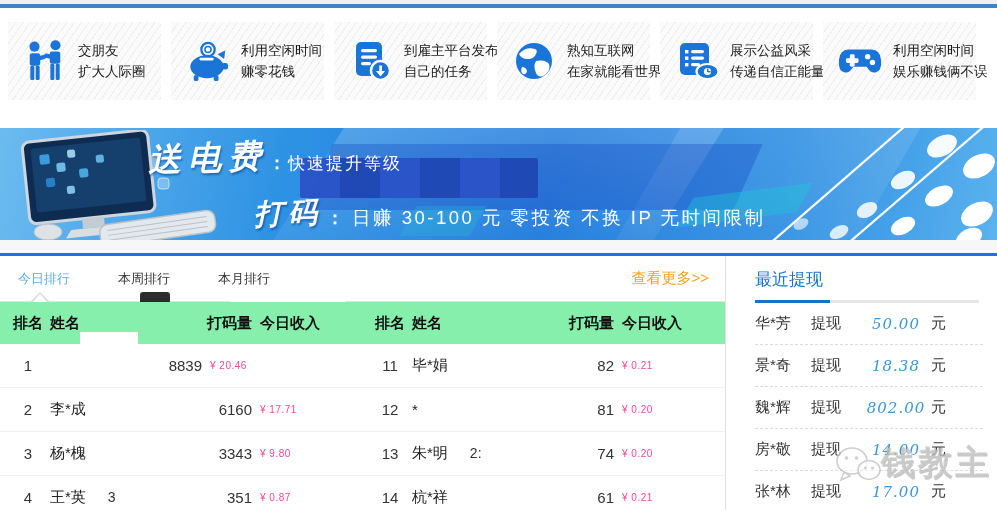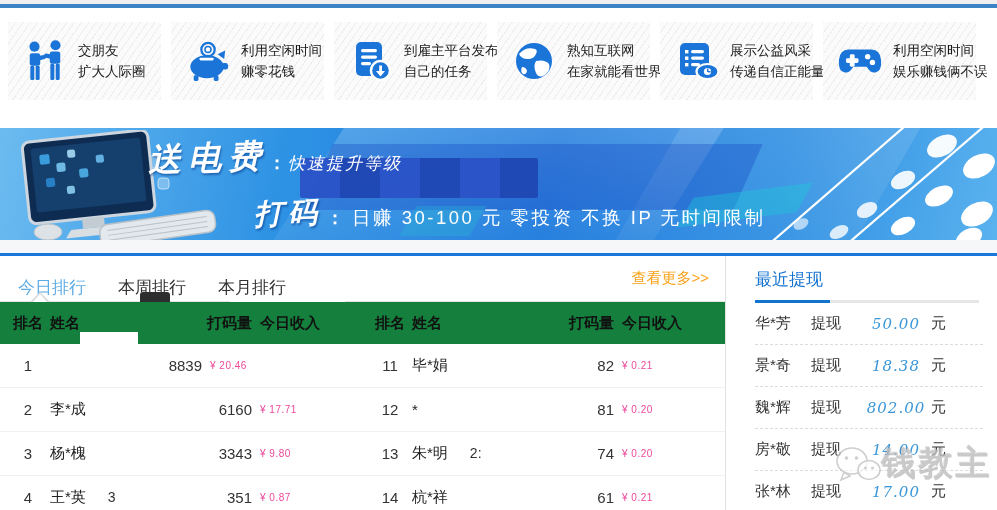--- a/index.html
+++ b/index.html
@@ -30,52 +30,52 @@
   .teal1{position:absolute;left:690px;top:62px;width:110px;height:30px;transform:skewX(-35deg) rotate(-8deg);
          background:rgba(30,200,215,.40);}
   .teal2{position:absolute;left:408px;top:78px;width:70px;height:30px;transform:skewX(-30deg);
          background:rgba(40,190,210,.30);}
   .mosaic{position:absolute;left:300px;top:30px;width:238px;height:40px;filter:blur(.6px);opacity:.95;
           background:repeating-linear-gradient(90deg,#2a53c8 0 40px,#1f47b4 40px 80px);border-radius:2px;}
   .banner-promo{position:absolute;left:148px;top:8px;display:flex;align-items:flex-end;color:#fff;white-space:nowrap;}
   .script{font-family:"DejaVu Serif",serif;font-style:italic;font-weight:700;font-size:33px;
           letter-spacing:7px;text-shadow:1px 2px 2px rgba(0,40,120,.45);transform:rotate(-2deg);}
   .banner-promo .colon{font-size:18px;font-weight:700;margin:0 2px 6px 0;}
-  .banner-promo .plain{font-size:17px;margin-bottom:6px;letter-spacing:2px;font-style:italic;}
+  .banner-promo .plain{font-size:17px;margin-bottom:6px;letter-spacing:2px;}
   .banner-dama{position:absolute;left:254px;top:66px;display:flex;align-items:flex-end;color:#fff;white-space:nowrap;}
   .banner-dama .script{font-size:29px;letter-spacing:5px;}
   .banner-dama .colon{font-size:18px;font-weight:700;margin:0 8px 4px 4px;}
   .banner-dama .plain{font-size:18.5px;margin-bottom:4px;letter-spacing:2.5px;}
   .dots{position:absolute;right:0;top:0;}
   .computer{position:absolute;left:8px;top:2px;}
 
   
   .pre-line{position:absolute;left:0;top:240px;width:997px;height:13px;background:#f6f7f8;}
   .blue-line{position:absolute;left:0;top:253px;width:997px;height:3px;background:#1877d8;}
 
   
   .content{position:absolute;left:0;top:256px;width:997px;height:254px;display:flex;background:#fff;}
   .main{position:relative;width:725px;flex:0 0 725px;border-right:1px solid #e2e2e2;}
   .sidebar{position:relative;flex:1;padding:12px 14px 0 29px;}
 
   
   .tabbar{position:relative;height:45px;border-bottom:1px solid #e3e3e3;}
-  .tab{position:absolute;top:20px;font-size:17px;color:#333;cursor:pointer;white-space:nowrap;}
+  .tab{position:absolute;top:14px;font-size:13px;color:#333;cursor:pointer;white-space:nowrap;}
   .tab.active{color:#5fabe4;}
   .tab.t0{left:18px}.tab.t1{left:118px}.tab.t2{left:218px}
   .more-link{position:absolute;right:16px;top:13px;font-size:15px;color:#f9a21b;cursor:pointer;}
   .notch-out{position:absolute;left:30px;bottom:-1px;width:0;height:0;
              border-left:10px solid transparent;border-right:10px solid transparent;border-bottom:10px solid #dcdcdc;}
   .notch-in{position:absolute;left:32px;bottom:-2px;width:0;height:0;
             border-left:8px solid transparent;border-right:8px solid transparent;border-bottom:9px solid #fff;}
   .blob{position:absolute;left:140px;top:36px;width:30px;height:13px;background:#2d2d2d;border-radius:3px;}
   .patch-a{position:absolute;left:230px;top:42px;width:115px;height:6px;background:#fff;}
 
   
-  .thead{display:flex;height:42px;background:#15803d;align-items:center;position:relative;}
+  .thead{display:flex;height:42px;background:#86efac;align-items:center;position:relative;}
   .patch-b{position:absolute;left:80px;top:30px;width:58px;height:12px;background:#fff;}
   .tgroup{display:grid;grid-template-columns:44px 152px 50px 116px;padding-left:6px;width:362px;box-sizing:border-box;align-items:center;}
   .thead .tgroup span{font-weight:700;font-size:15px;color:#111;}
   .c-rank{text-align:center;}
   .c-name{text-align:left;}
   .c-count{text-align:right;}
   .c-income{text-align:left;transform:translateX(8px);}
   .trow{display:flex;height:43px;align-items:center;border-bottom:1px solid #f1f1f1;}
   .trow:last-child{border-bottom:none;}
   .trow .c-rank{font-size:15px;color:#333;}

